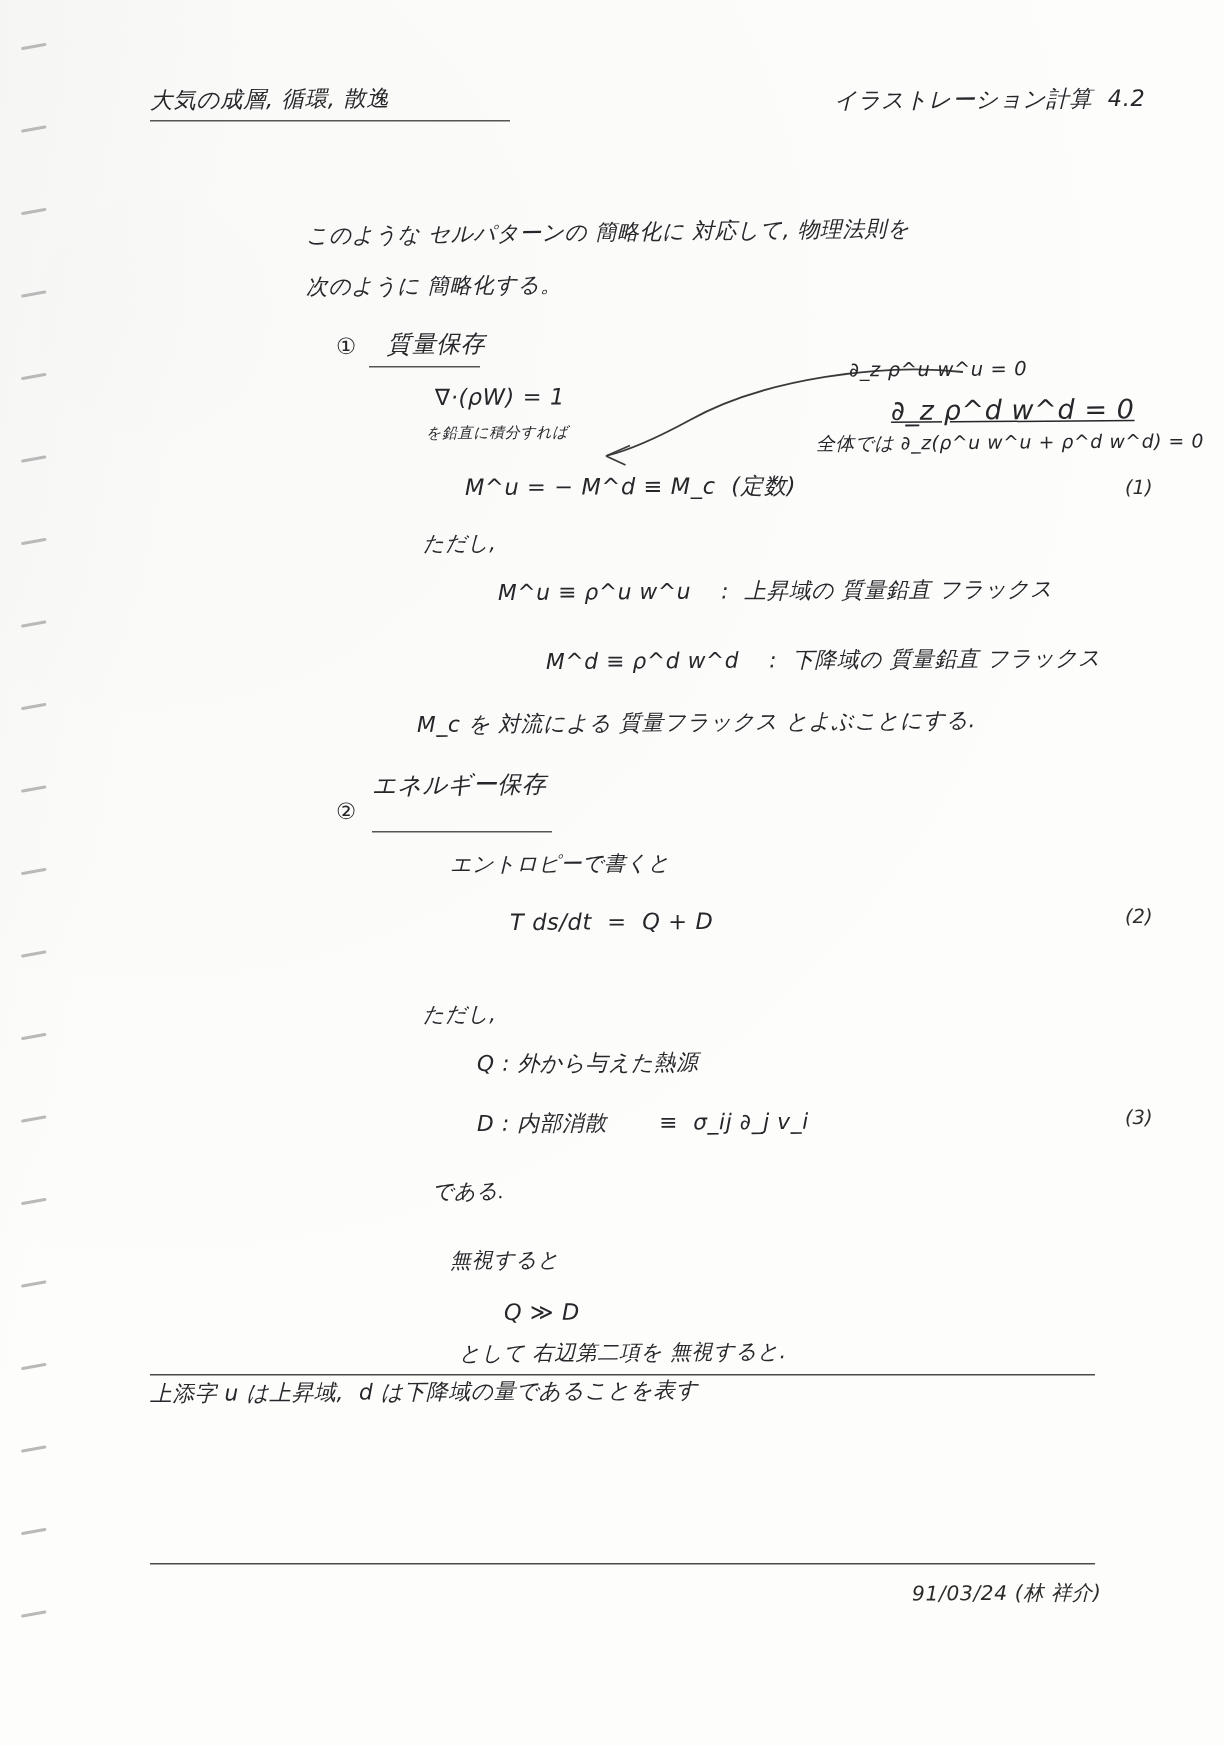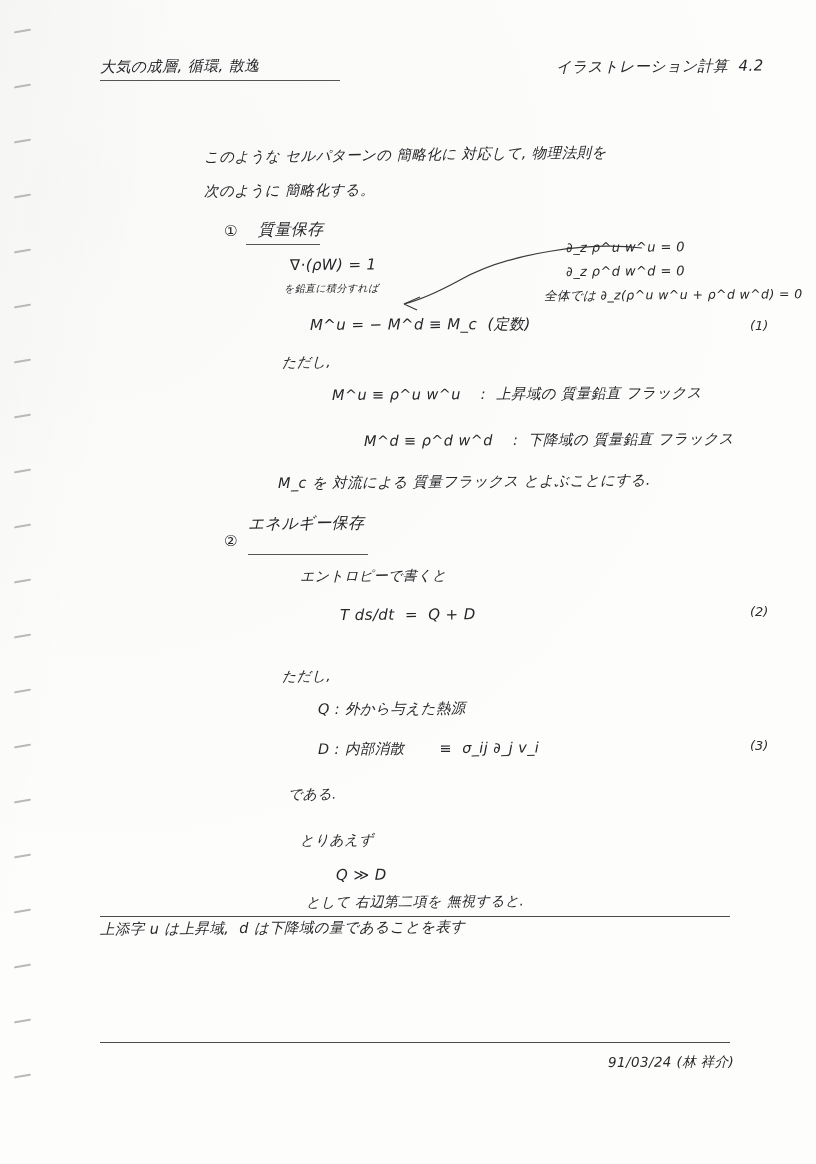--- a/index.html
+++ b/index.html
@@ -128,21 +128,21 @@
   <div class="hw ink" style="left:290px; top:256px; font-size:15px; transform: rotate(-0.3deg);">∇·(ρW) = 1</div>
   <div class="hw ink ink-jp" style="left:284px; top:282px; font-size:10px; transform: rotate(-0.4deg);">を鉛直に積分すれば</div>
   <div class="hw ink" style="left:310px; top:316px; font-size:15px; transform: rotate(-0.3deg);">M^u = − M^d ≡ M_c  (定数)</div>
 
   <svg class="arrow-svg" width="260" height="80" style="left:390px; top:240px;" viewBox="0 0 260 80">
     <path d="M252,8 C200,2 120,12 70,40 C48,52 30,60 14,64" fill="none" stroke="#3a3a3a" stroke-width="1.2"></path>
     <path d="M14,64 L30,57 M14,64 L27,70" fill="none" stroke="#3a3a3a" stroke-width="1.2"></path>
   </svg>
 
   <div class="hw ink" style="left:566px; top:240px; font-size:13px; transform: rotate(-0.4deg);">∂_z ρ^u w^u = 0</div>
-  <div class="hw ink" style="left:566px; top:264px; font-size:13px; transform: rotate(-0.4deg);">∂_z ρ^d w^d = 0</div>
+  <div class="hw ink" style="left:594px; top:264px; font-size:18px; transform: rotate(-0.4deg); text-decoration: underline;">∂_z ρ^d w^d = 0</div>
   <div class="hw ink ink-jp" style="left:544px; top:288px; font-size:12.5px; transform: rotate(-0.4deg);">全体では ∂_z(ρ^u w^u + ρ^d w^d) = 0</div>
 
   <div class="eqnum" style="left:750px; top:318px;">(1)</div>
   <div class="eqnum" style="left:750px; top:604px;">(2)</div>
   <div class="eqnum" style="left:750px; top:738px;">(3)</div>
 
   <div class="hw ink ink-jp" style="left:282px; top:354px; font-size:14px; transform: rotate(-0.5deg);">ただし,</div>
   <div class="hw ink ink-jp" style="left:332px; top:386px; font-size:14.5px; transform: rotate(-0.4deg);">M^u ≡ ρ^u w^u    :  上昇域の 質量鉛直 フラックス</div>
   <div class="hw ink ink-jp" style="left:364px; top:432px; font-size:14.5px; transform: rotate(-0.4deg);">M^d ≡ ρ^d w^d    :  下降域の 質量鉛直 フラックス</div>
   <div class="hw ink ink-jp" style="left:278px; top:474px; font-size:14.5px; transform: rotate(-0.5deg);">M_c を 対流による 質量フラックス とよぶことにする.</div>
@@ -152,21 +152,21 @@
   <div class="underline" style="left:248px; top:554px; width:120px;"></div>
 
   <div class="hw ink ink-jp" style="left:300px; top:568px; font-size:14px; transform: rotate(-0.4deg);">エントロピーで書くと</div>
   <div class="hw ink" style="left:340px; top:606px; font-size:15px; transform: rotate(-0.3deg);">T ds/dt  =  Q + D</div>
 
   <div class="hw ink ink-jp" style="left:282px; top:668px; font-size:14px; transform: rotate(-0.5deg);">ただし,</div>
   <div class="hw ink ink-jp" style="left:318px; top:700px; font-size:14.5px; transform: rotate(-0.4deg);">Q : 外から与えた熱源</div>
   <div class="hw ink ink-jp" style="left:318px; top:740px; font-size:14.5px; transform: rotate(-0.4deg);">D : 内部消散       ≡  σ_ij ∂_j v_i</div>
   <div class="hw ink ink-jp" style="left:288px; top:786px; font-size:14px; transform: rotate(-0.5deg); font-family: Liberation Serif, serif;">である.</div>
 
-  <div class="hw ink ink-jp" style="left:300px; top:832px; font-size:14px; transform: rotate(-0.5deg);">とりあえず</div>
+  <div class="hw ink ink-jp" style="left:300px; top:832px; font-size:14px; transform: rotate(-0.5deg);">無視すると</div>
   <div class="hw ink" style="left:336px; top:866px; font-size:15px; transform: rotate(-0.3deg);">Q ≫ D</div>
   <div class="hw ink ink-jp" style="left:306px; top:894px; font-size:14px; transform: rotate(-0.4deg);">として 右辺第二項を 無視すると.</div>
   <div class="hw ink ink-jp" style="left:100px; top:920px; font-size:14.5px; transform: rotate(-0.4deg);">上添字 u は上昇域,  d は下降域の量であることを表す</div>
 
   <div class="hr" style="left:100px; top:916px; width:630px;"></div>
   <div class="hr" style="left:100px; top:1042px; width:630px;"></div>
 
   <div class="footer-date hw ink" style="left:608px; top:1054px; transform: rotate(-0.4deg);">91/03/24 (林 祥介)</div>
 </div>
 

